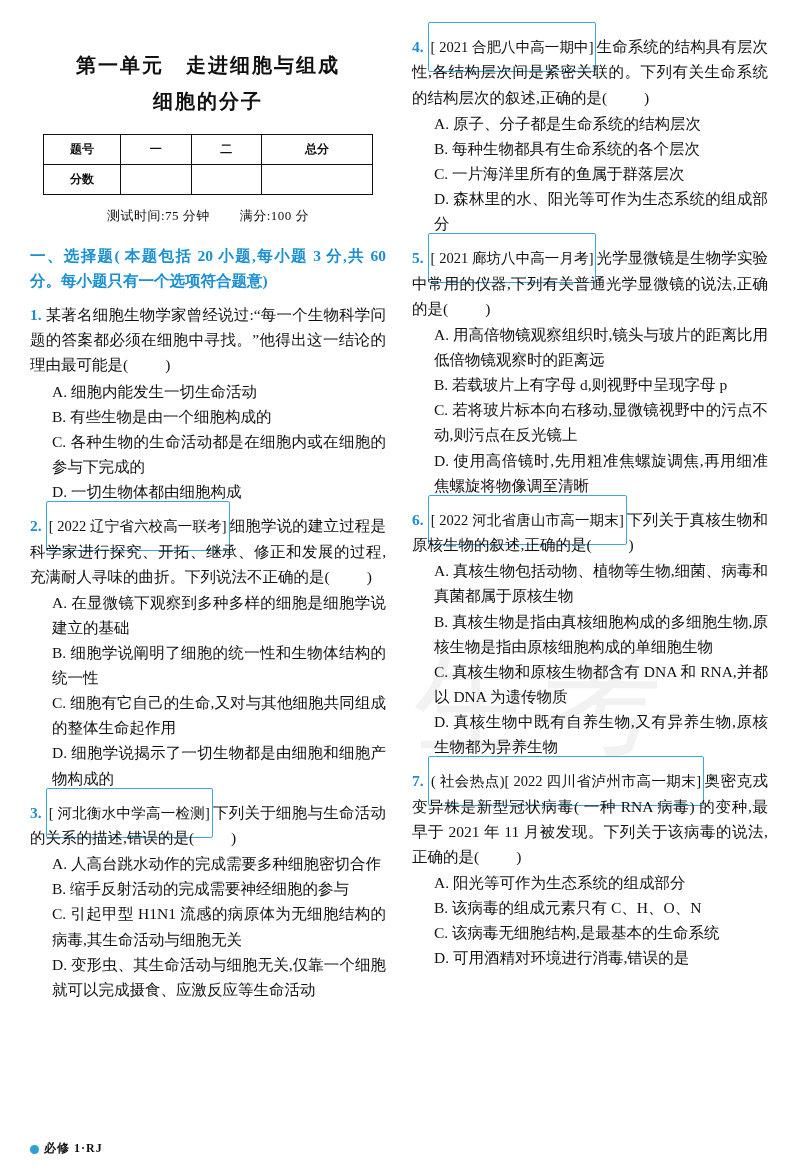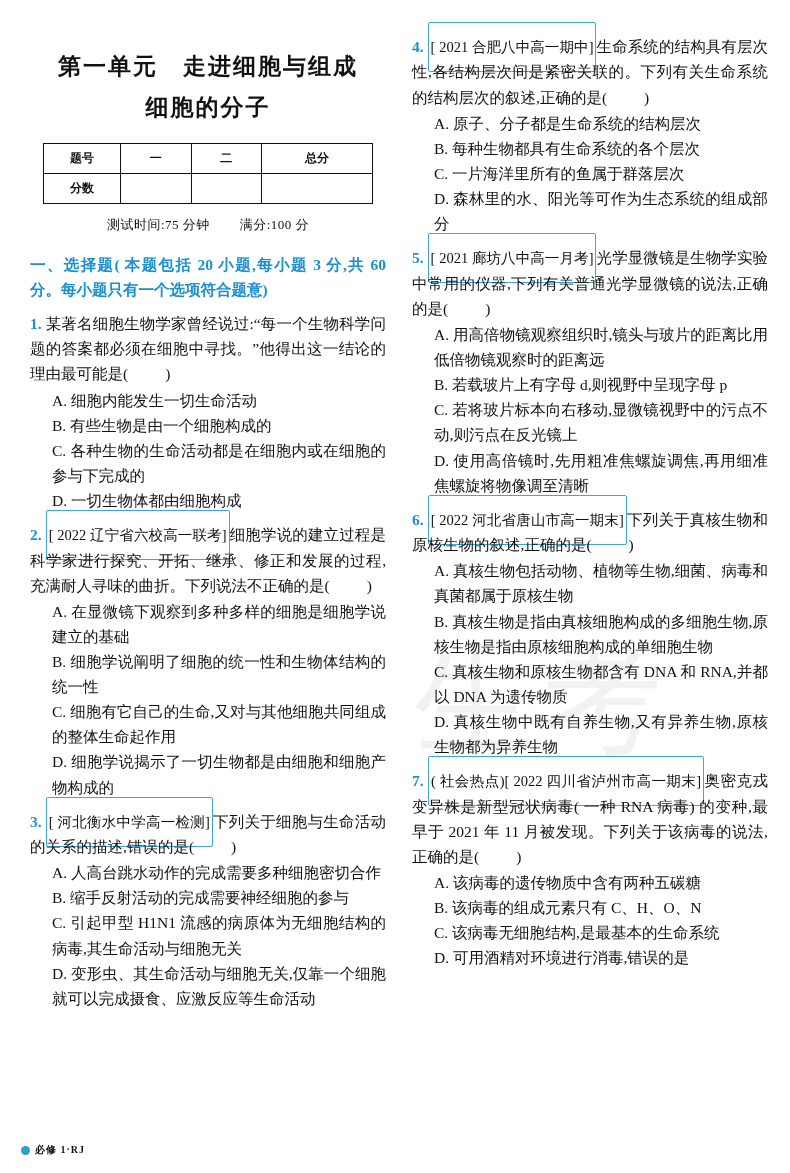--- a/index.html
+++ b/index.html
@@ -39,21 +39,21 @@
     gap: 26px;
     height: 100%;
   }
   .col {
     width: 356px;
     flex: 0 0 356px;
   }
   
   .unit-title {
     text-align: center;
-    font-size: 23px;
+    font-size: 20px;
     font-weight: bold;
     letter-spacing: 2px;
     margin: 16px 0 0 0;
     line-height: 1.5;
   }
   .unit-title .t2 {
     display: block;
     margin-top: 6px;
   }
   
@@ -112,23 +112,23 @@
   .opt {
     font-size: 15.5px;
     line-height: 1.62;
     padding-left: 22px;
     text-indent: -0px;
     text-align: justify;
   }
   .blank { letter-spacing: 2px; }
   .footer {
     position: absolute;
-    left: 21px;
+    left: 30px;
     bottom: 16px;
-    font-size: 10px;
+    font-size: 12px;
     font-weight: bold;
     letter-spacing: 1px;
   }
   .footer .mark {
     display: inline-block;
     width: 9px;
     height: 9px;
     background: #2e9fd4;
     border-radius: 50%;
     margin-right: 5px;
@@ -241,21 +241,21 @@
         <div class="opt">B. 真核生物是指由真核细胞构成的多细胞生物,原核生物是指由原核细胞构成的单细胞生物</div>
         <div class="opt">C. 真核生物和原核生物都含有 DNA 和 RNA,并都以 DNA 为遗传物质</div>
         <div class="opt">D. 真核生物中既有自养生物,又有异养生物,原核生物都为异养生物</div>
       </div>
 
       <div class="q">
         <span class="qnum">7.</span>
         <span class="src">( 社会热点)[ 2022 四川省泸州市高一期末]</span><span class="stem">奥密克戎变异株是新型冠状病毒( 一种 RNA 病毒) 的变种,最早于 2021 年 11 月被发现。下列关于该病毒的说法,正确的是</span><span class="blank">(　　)</span>
       </div>
       <div class="opts">
-        <div class="opt">A. 该病毒的遗传物质中含有两种五碳糖</div>
+        <div class="opt">A. 阳光等可作为生态系统的组成部分</div>
         <div class="opt">B. 该病毒的组成元素只有 C、H、O、N</div>
         <div class="opt">C. 该病毒无细胞结构,是最基本的生命系统</div>
         <div class="opt">D. 可用酒精对环境进行消毒,错误的是</div>
       </div>
 
     </div>
   </div>
 
   <div class="footer">
     <span class="mark"></span><span>必修 1·RJ</span>

